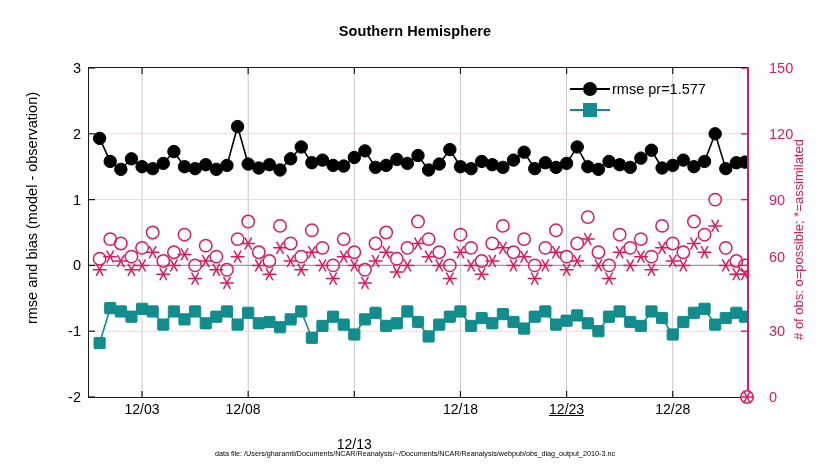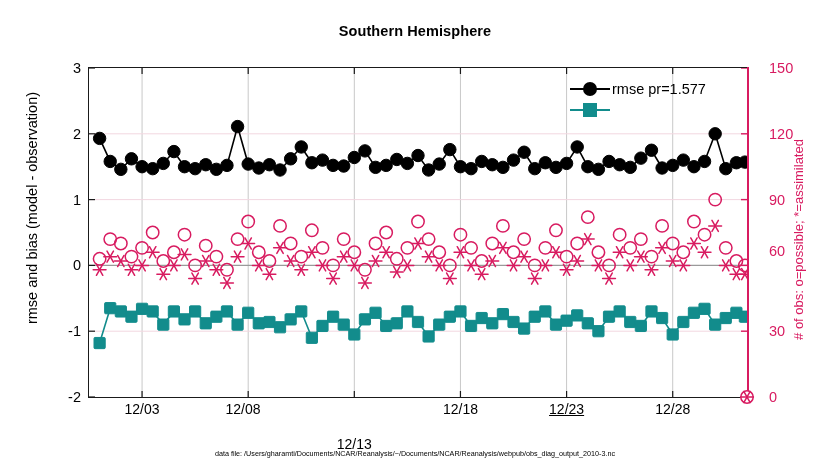--- a/index.html
+++ b/index.html
@@ -599,21 +599,21 @@
       <div class="ytick-l" style="top: 133.8px;">2</div>
       <div class="ytick-l" style="top: 199.6px;">1</div>
       <div class="ytick-l" style="top: 265.4px;">0</div>
       <div class="ytick-l" style="top: 331.2px;">-1</div>
       <div class="ytick-l" style="top: 397px;">-2</div>
     </div>
   <div id="ylabels-right">
       <div class="ytick-r" style="top: 68px;">150</div>
       <div class="ytick-r" style="top: 133.8px;">120</div>
       <div class="ytick-r" style="top: 199.6px;">90</div>
-      <div class="ytick-r" style="top: 251px;">60</div>
+      <div class="ytick-r" style="top: 257px;">60</div>
       <div class="ytick-r" style="top: 331.2px;">30</div>
       <div class="ytick-r" style="top: 397px;">0</div>
     </div>
   <div id="xlabels"></div>
 
   <div id="ylabel-left-text">rmse and bias (model - observation)</div>
   <div id="ylabel-right-text"># of obs: o=possible; *=assimilated</div>
 
   <div id="legend">
       <div class="leg-row">

